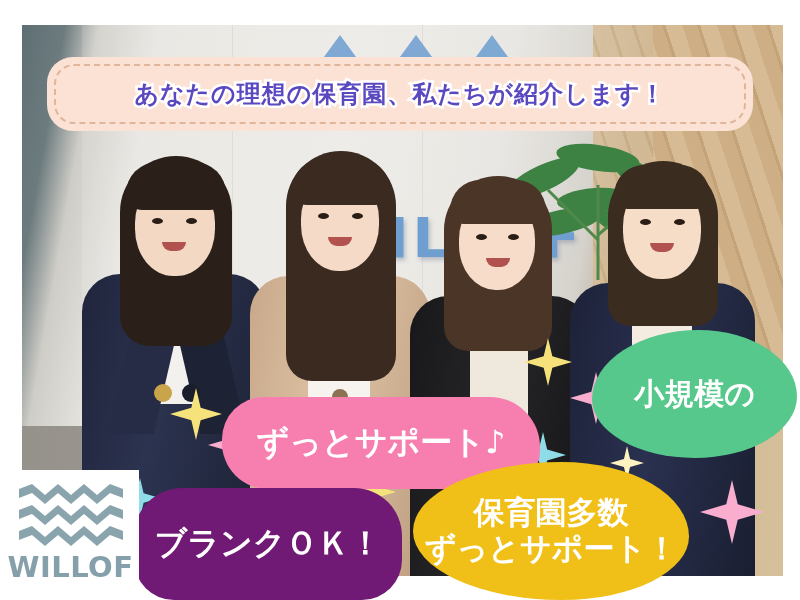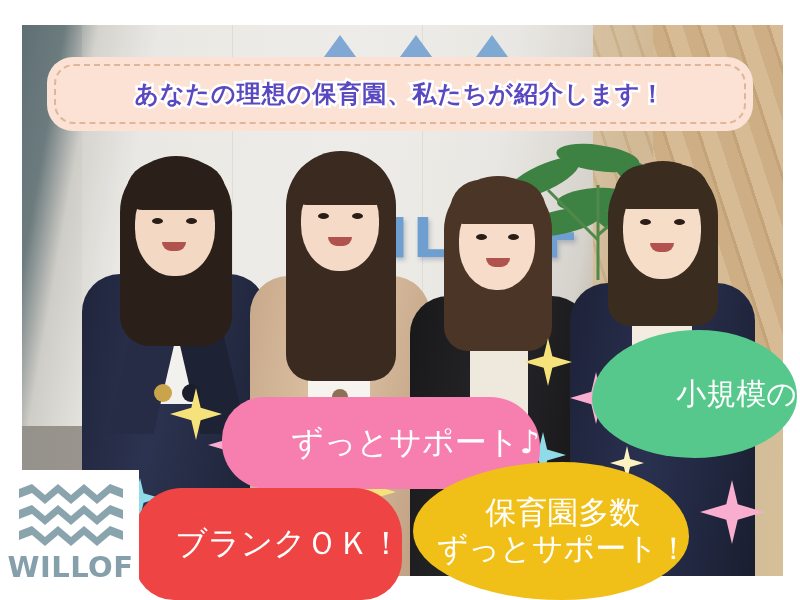--- a/index.html
+++ b/index.html
@@ -85,22 +85,22 @@
   
   .banner{position:absolute;left:47px;top:57px;width:706px;height:74px;
           background:#fbe2d4;border-radius:26px;}
   .banner .dash{position:absolute;left:7px;top:7px;right:7px;bottom:7px;
           border:2px dashed #e0b59a;border-radius:20px;}
   .banner .htxt{position:absolute;inset:0;display:flex;align-items:center;justify-content:center;
           font-size:24px;font-weight:700;color:#5a48c0;letter-spacing:1px;white-space:nowrap;
           -webkit-text-stroke:5px #ffffff;paint-order:stroke fill;}
 
   
-  .bub{position:absolute;display:flex;align-items:center;justify-content:flex-end;
-       color:#fff;font-weight:400;text-align:center;line-height:1.16;}
+  .bub{position:absolute;display:flex;align-items:center;justify-content:center;
+       color:#fff;font-weight:700;text-align:center;line-height:1.16;}
 
   #bub-green{left:592px;top:330px;width:205px;height:128px;background:#56c88c;
              border-radius:52% 48% 50% 50%/54% 52% 48% 46%;font-size:30px;}
   #bub-pink{left:222px;top:397px;width:318px;height:92px;background:#f77fb0;
             border-radius:42px 50px 38px 46px;font-size:32px;}
   #bub-pink::after{content:"";position:absolute;right:24px;bottom:-16px;width:42px;height:26px;
             background:#f77fb0;border-radius:0 0 26px 22px;transform:skewX(-16deg);}
   #bub-blue{left:134px;top:488px;width:268px;height:112px;background:#74cdf3;
             border-radius:48px 48px 40px 40px;font-size:32px;}
   #bub-yellow{left:413px;top:462px;width:276px;height:138px;background:#f0c018;
@@ -232,21 +232,21 @@
 
   <div class="bub" id="bub-green" style="background: rgb(86, 200, 140);">
     <span><span>小規模の</span><br>
           </span>
   </div>
 
   <div class="bub" id="bub-pink" style="background: rgb(247, 127, 176);">
     <span>ずっとサポート♪</span>
   </div>
 
-  <div class="bub" id="bub-blue" style="background: #ef4444;">
+  <div class="bub" id="bub-blue" style="background: #701a75;">
     <span>ブランクＯＫ！</span>
   </div>
 
   <div class="bub" id="bub-yellow" style="background: rgb(240, 192, 24);">
     <span><span>保育園多数</span><br>
           <span class="l2">ずっとサポート！</span></span>
   </div>
 
   <div class="banner" style="background: rgb(251, 226, 212);">
     <div class="dash" style="border-color: rgb(224, 181, 154);"></div>

